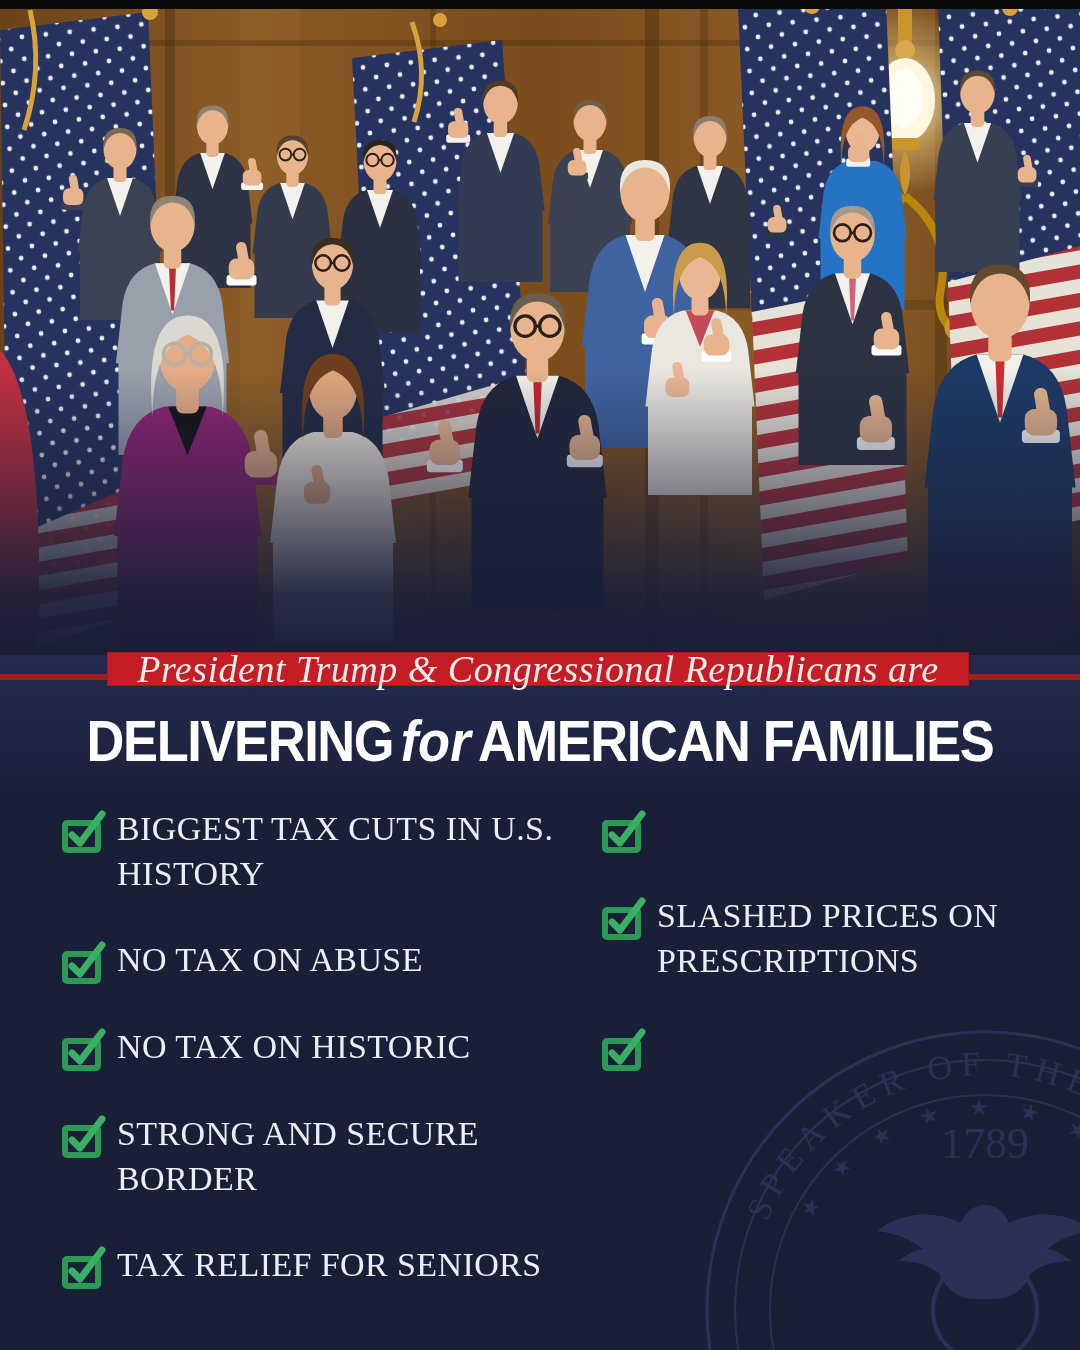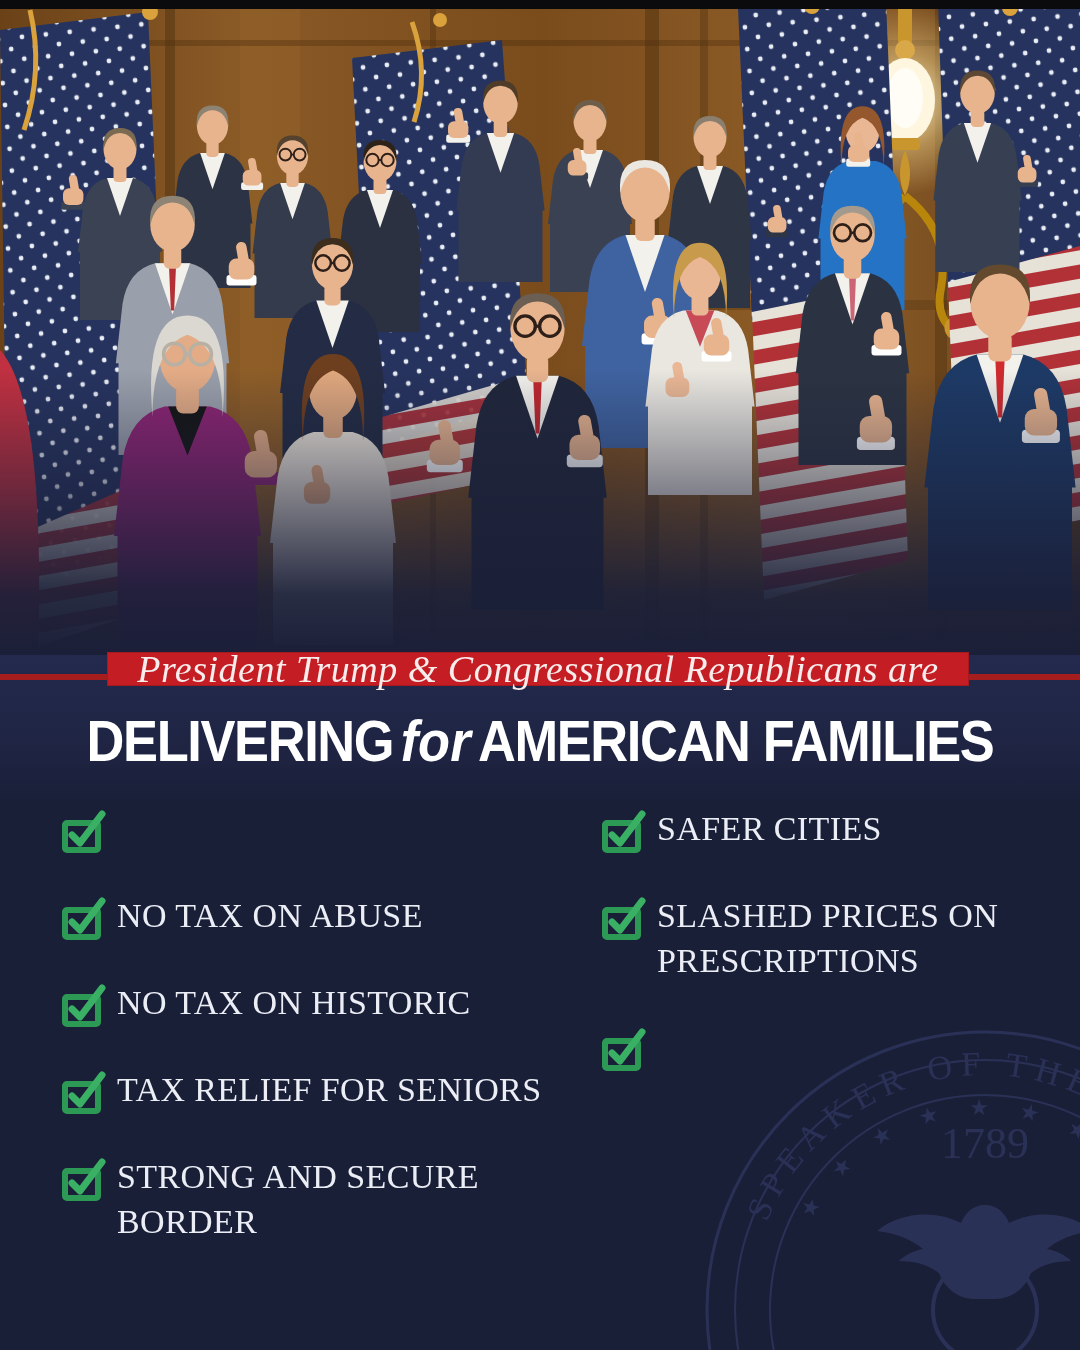--- a/index.html
+++ b/index.html
@@ -250,20 +250,21 @@
   <h1 class="title"><span>DELIVERING</span><span class="word-for">for</span><span>AMERICAN FAMILIES</span></h1>
 
   <div class="col" id="col-left">
     <div class="check-item">
       <span class="checkbox">
         <svg width="48" height="46" viewBox="0 0 46 46" aria-hidden="true">
           <rect x="4" y="15" width="33" height="27" rx="2"></rect>
           <polyline points="11,27 19,35 41,6"></polyline>
         </svg>
       </span>
+      <span class="check-text">BIGGEST TAX CUTS IN U.S.<br>HISTORY</span>
     </div>
 
     <div class="check-item">
       <span class="checkbox">
         <svg width="48" height="46" viewBox="0 0 46 46" aria-hidden="true">
           <rect x="4" y="15" width="33" height="27" rx="2"></rect>
           <polyline points="11,27 19,35 41,6"></polyline>
         </svg>
       </span>
       <span class="check-text">NO TAX ON ABUSE</span>
@@ -279,43 +280,42 @@
       <span class="check-text">NO TAX ON HISTORIC</span>
     </div>
 
     <div class="check-item">
       <span class="checkbox">
         <svg width="48" height="46" viewBox="0 0 46 46" aria-hidden="true">
           <rect x="4" y="15" width="33" height="27" rx="2"></rect>
           <polyline points="11,27 19,35 41,6"></polyline>
         </svg>
       </span>
+      <span class="check-text">STRONG AND SECURE<br>BORDER</span>
+    </div>
+
+    <div class="check-item">
+      <span class="checkbox">
+        <svg width="48" height="46" viewBox="0 0 46 46" aria-hidden="true">
+          <rect x="4" y="15" width="33" height="27" rx="2"></rect>
+          <polyline points="11,27 19,35 41,6"></polyline>
+        </svg>
+      </span>
       <span class="check-text">TAX RELIEF FOR SENIORS</span>
-    </div>
-
-    <div class="check-item">
-      <span class="checkbox">
-        <svg width="48" height="46" viewBox="0 0 46 46" aria-hidden="true">
-          <rect x="4" y="15" width="33" height="27" rx="2"></rect>
-          <polyline points="11,27 19,35 41,6"></polyline>
-        </svg>
-      </span>
-      <span class="check-text">STRONG AND SECURE<br>BORDER</span>
     </div>
   </div>
   <div class="col" id="col-right">
 
     <div class="check-item">
       <span class="checkbox">
         <svg width="48" height="46" viewBox="0 0 46 46" aria-hidden="true">
           <rect x="4" y="15" width="33" height="27" rx="2"></rect>
           <polyline points="11,27 19,35 41,6"></polyline>
         </svg>
       </span>
-      <span class="check-text">SAFER CITIES</span>
     </div>
 
     <div class="check-item">
       <span class="checkbox">
         <svg width="48" height="46" viewBox="0 0 46 46" aria-hidden="true">
           <rect x="4" y="15" width="33" height="27" rx="2"></rect>
           <polyline points="11,27 19,35 41,6"></polyline>
         </svg>
       </span>
       <span class="check-text">SLASHED PRICES ON<br>PRESCRIPTIONS</span>

